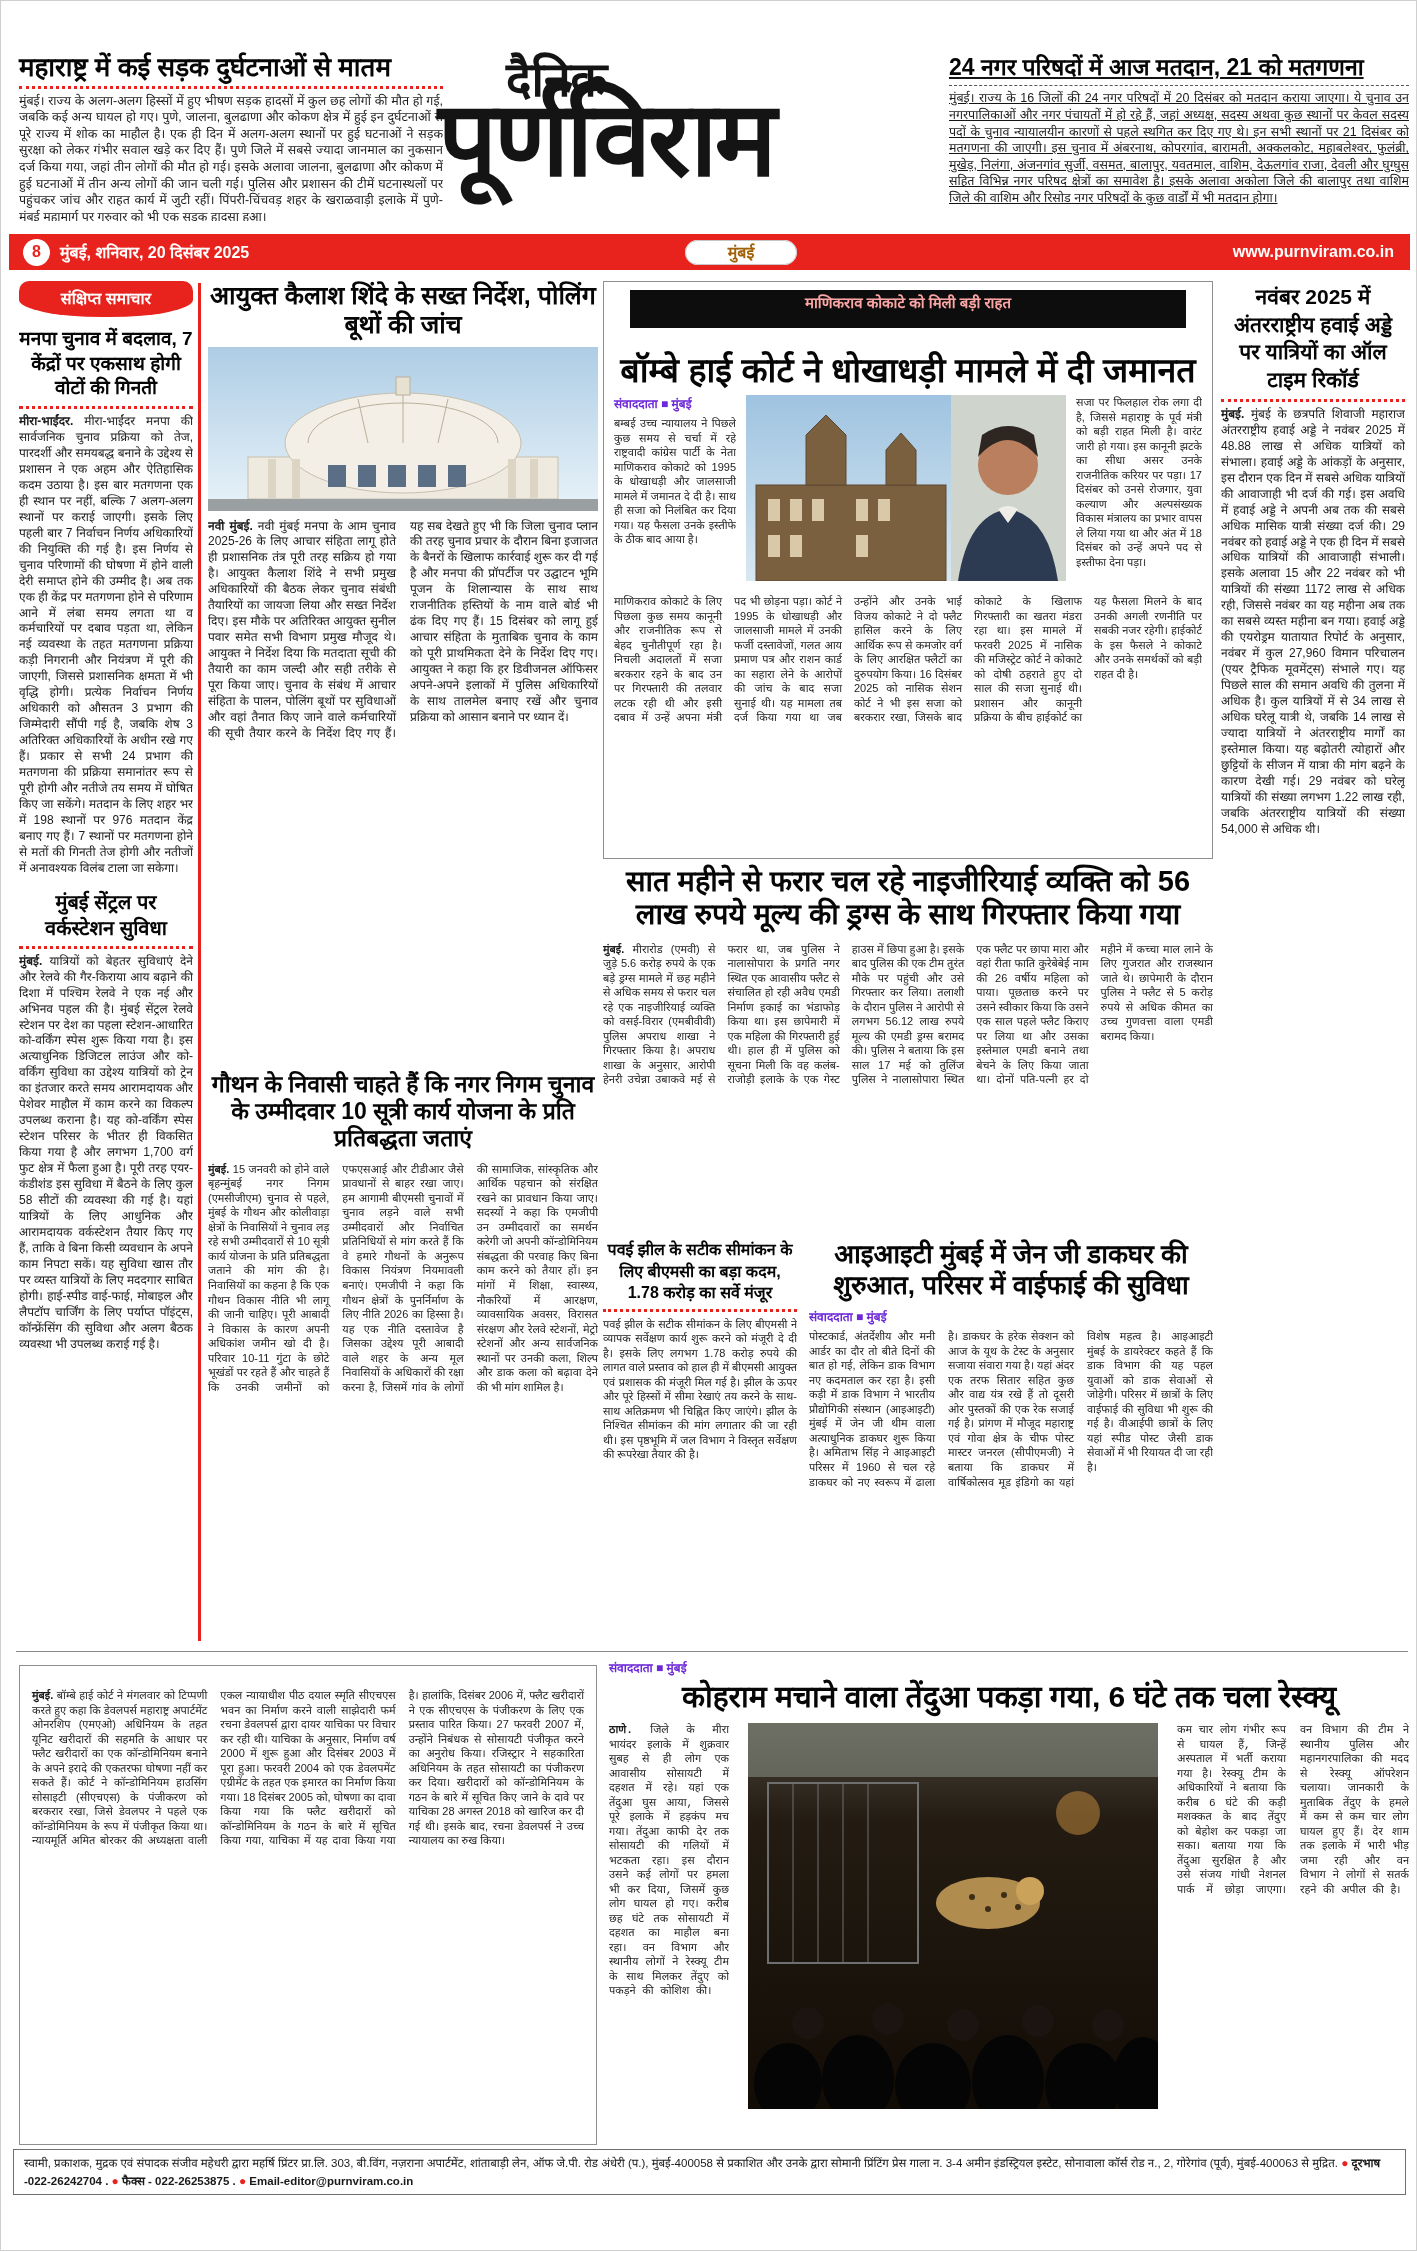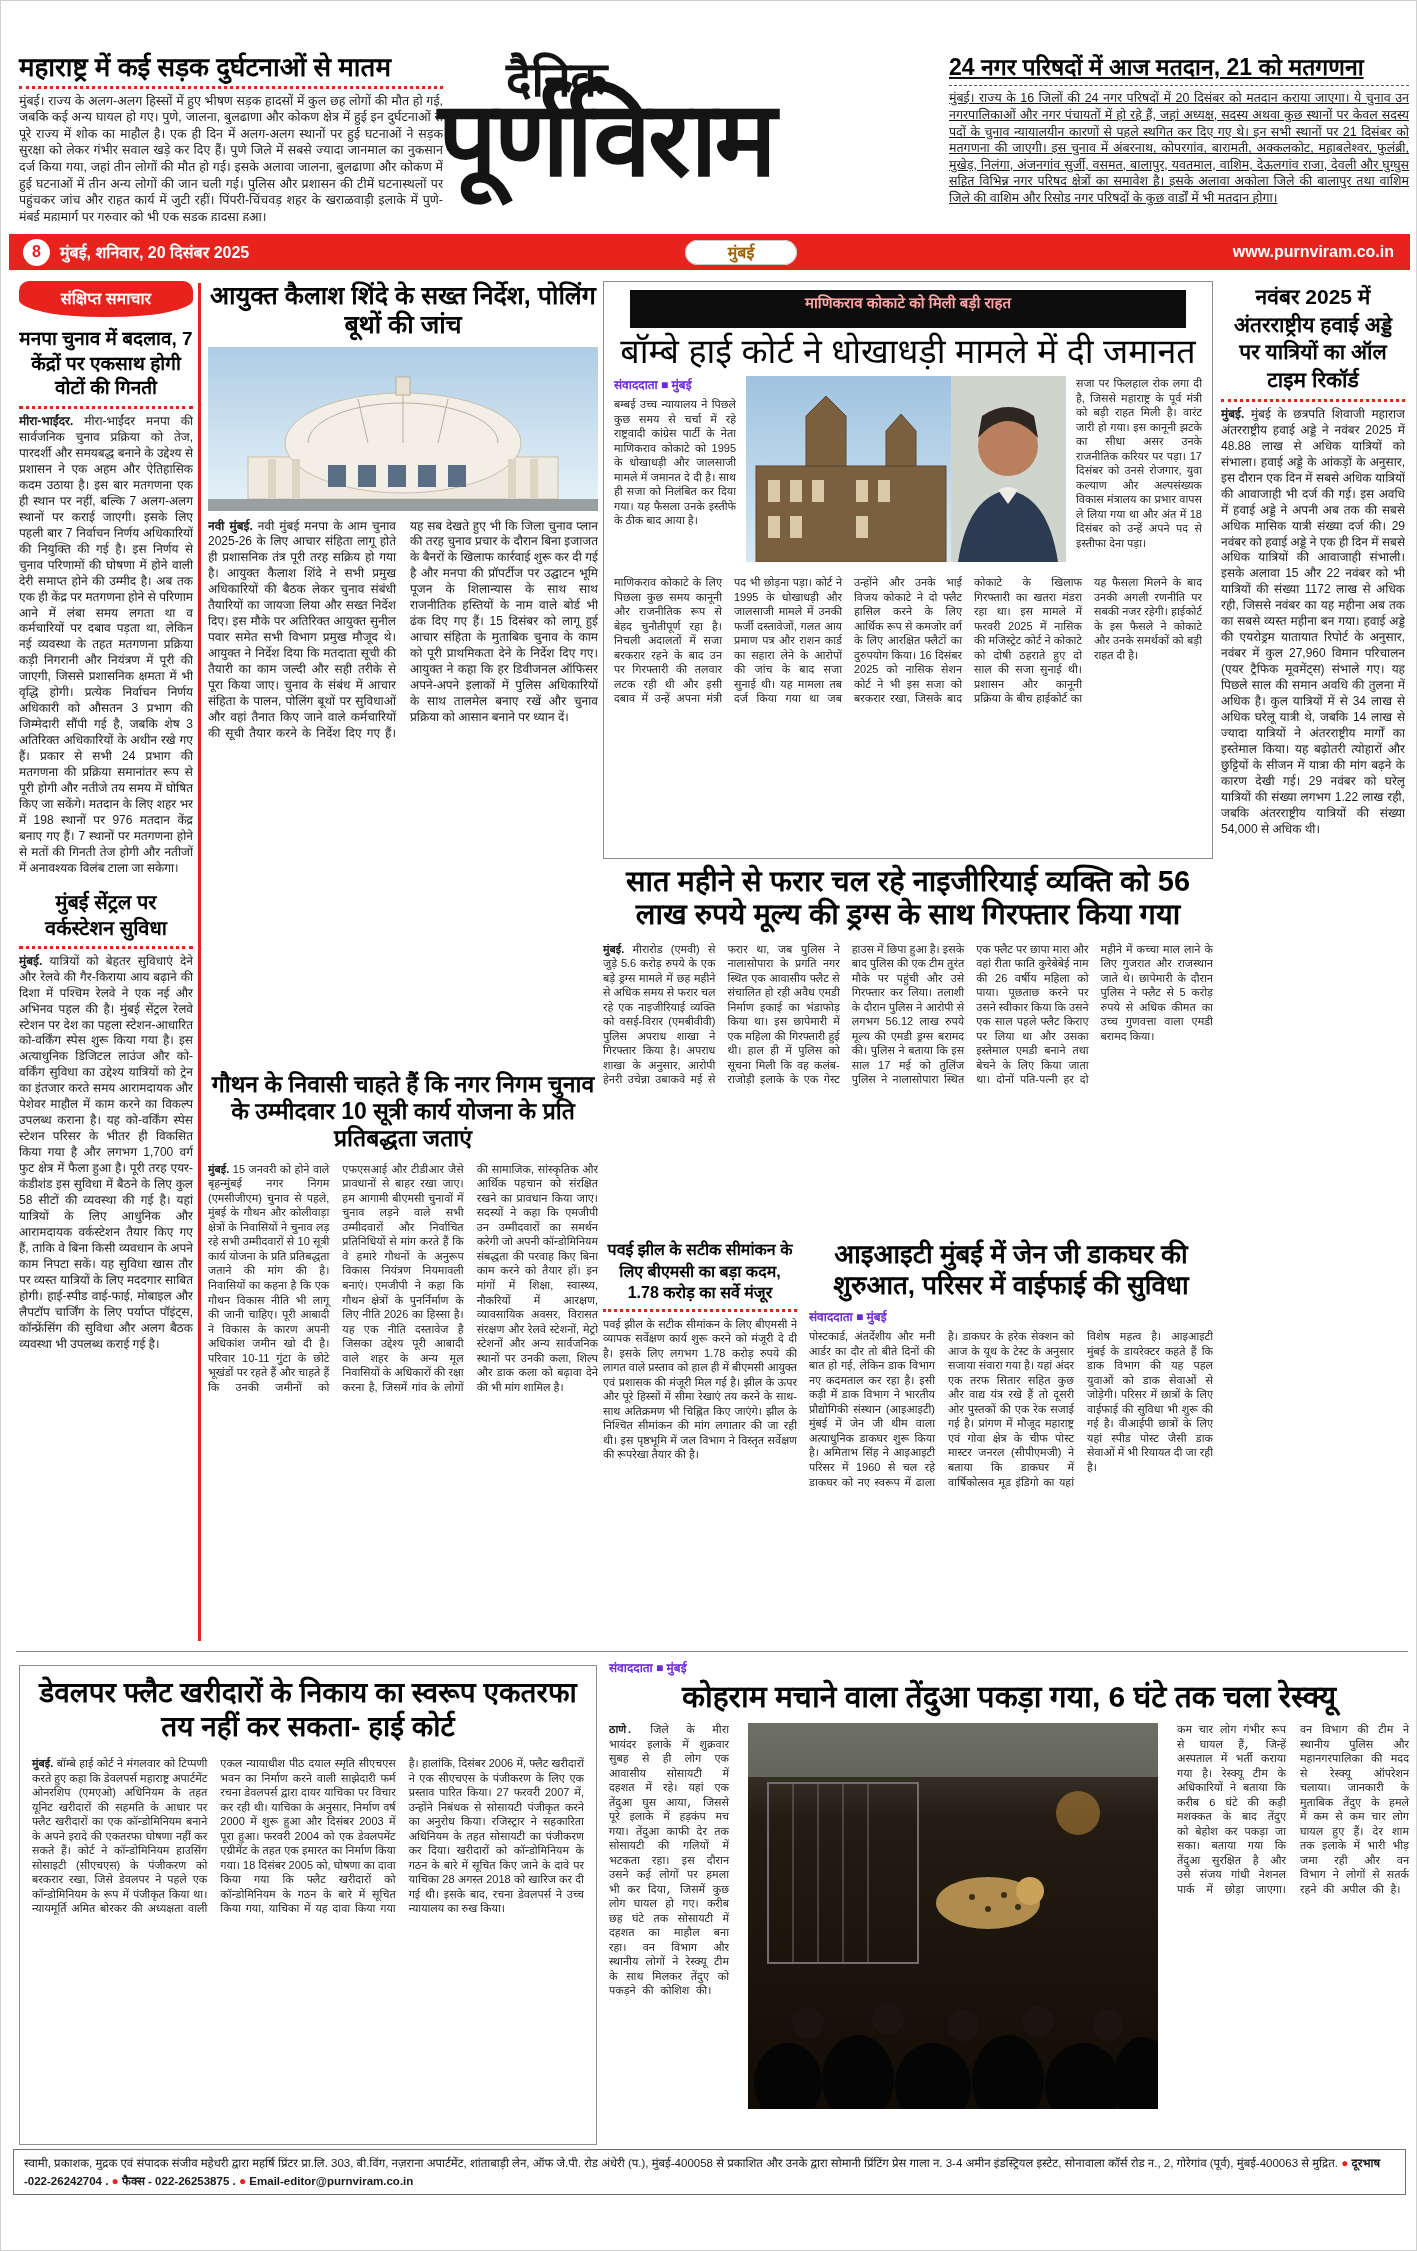--- a/index.html
+++ b/index.html
@@ -123,21 +123,21 @@
     </div>
     <div class="hl center" style="font-size:23px;line-height:1.18;margin-top:12px;">गौथन के निवासी चाहते हैं कि नगर निगम चुनाव के उम्मीदवार 10 सूत्री कार्य योजना के प्रति प्रतिबद्धता जताएं</div>
     <div class="small-txt just cols3" style="margin-top:10px;height:460px;">
       <span class="lead">मुंबई.</span>
       <span>15 जनवरी को होने वाले बृहन्मुंबई नगर निगम (एमसीजीएम) चुनाव से पहले, मुंबई के गौथन और कोलीवाड़ा क्षेत्रों के निवासियों ने चुनाव लड़ रहे सभी उम्मीदवारों से 10 सूत्री कार्य योजना के प्रति प्रतिबद्धता जताने की मांग की है। निवासियों का कहना है कि एक गौथन विकास नीति भी लागू की जानी चाहिए। पूरी आबादी ने विकास के कारण अपनी अधिकांश जमीन खो दी है। परिवार 10-11 गुंटा के छोटे भूखंडों पर रहते हैं और चाहते हैं कि उनकी जमीनों को एफएसआई और टीडीआर जैसे प्रावधानों से बाहर रखा जाए। हम आगामी बीएमसी चुनावों में चुनाव लड़ने वाले सभी उम्मीदवारों और निर्वाचित प्रतिनिधियों से मांग करते हैं कि वे हमारे गौथनों के अनुरूप विकास नियंत्रण नियमावली बनाएं। एमजीपी ने कहा कि गौथन क्षेत्रों के पुनर्निर्माण के लिए नीति 2026 का हिस्सा है। यह एक नीति दस्तावेज है जिसका उद्देश्य पूरी आबादी वाले शहर के अन्य मूल निवासियों के अधिकारों की रक्षा करना है, जिसमें गांव के लोगों की सामाजिक, सांस्कृतिक और आर्थिक पहचान को संरक्षित रखने का प्रावधान किया जाए। सदस्यों ने कहा कि एमजीपी उन उम्मीदवारों का समर्थन करेगी जो अपनी कॉन्डोमिनियम संबद्धता की परवाह किए बिना काम करने को तैयार हों। इन मांगों में शिक्षा, स्वास्थ्य, नौकरियों में आरक्षण, व्यावसायिक अवसर, विरासत संरक्षण और रेलवे स्टेशनों, मेट्रो स्टेशनों और अन्य सार्वजनिक स्थानों पर उनकी कला, शिल्प और डाक कला को बढ़ावा देने की भी मांग शामिल है।</span>
     </div>
   </div>
 
   <div class="abs boxed clip" style="left:602px;top:280px;width:610px;height:578px;padding:8px 10px;">
     <div class="kickbar">माणिकराव कोकाटे को मिली बड़ी राहत</div>
-    <div class="hl center" style="font-size:34px;font-weight:400;line-height:1.12;margin:4px 0 6px;">बॉम्बे हाई कोर्ट ने धोखाधड़ी मामले में दी जमानत</div>
+    <div class="hl center" style="font-size:34px;font-weight:700;line-height:1.12;margin:23px 0 6px;">बॉम्बे हाई कोर्ट ने धोखाधड़ी मामले में दी जमानत</div>
     <div style="display:flex;gap:10px;">
       <div style="width:122px;">
         <div class="byline" style="margin-bottom:4px;">संवाददाता ■ मुंबई</div>
         <div class="small-txt just clip" style="height:168px;">बम्बई उच्च न्यायालय ने पिछले कुछ समय से चर्चा में रहे राष्ट्रवादी कांग्रेस पार्टी के नेता माणिकराव कोकाटे को 1995 के धोखाधड़ी और जालसाजी मामले में जमानत दे दी है। साथ ही सजा को निलंबित कर दिया गया। यह फैसला उनके इस्तीफे के ठीक बाद आया है।</div>
       </div>
       <svg width="320" height="186" viewBox="0 0 320 186">
         <defs>
             <linearGradient id="sky2" x1="0" y1="0" x2="0" y2="1">
           <stop offset="0" stop-color="#9fc3e0"></stop>
               <stop offset="1" stop-color="#d8e8f2"></stop>
@@ -199,21 +199,20 @@
 
   <div class="abs clip" style="left:808px;top:1238px;width:404px;height:402px;">
     <div class="hl center" style="font-size:26px;line-height:1.18;">आइआइटी मुंबई में जेन जी डाकघर की शुरुआत, परिसर में वाईफाई की सुविधा</div>
     <div class="byline" style="margin:8px 0 4px;">संवाददाता ■ मुंबई</div>
     <div class="small-txt just cols3" style="height:300px;">पोस्टकार्ड, अंतर्देशीय और मनी आर्डर का दौर तो बीते दिनों की बात हो गई, लेकिन डाक विभाग नए कदमताल कर रहा है। इसी कड़ी में डाक विभाग ने भारतीय प्रौद्योगिकी संस्थान (आइआइटी) मुंबई में जेन जी थीम वाला अत्याधुनिक डाकघर शुरू किया है। अमिताभ सिंह ने आइआइटी परिसर में 1960 से चल रहे डाकघर को नए स्वरूप में ढाला है। डाकघर के हरेक सेक्शन को आज के यूथ के टेस्ट के अनुसार सजाया संवारा गया है। यहां अंदर एक तरफ सितार सहित कुछ और वाद्य यंत्र रखे हैं तो दूसरी ओर पुस्तकों की एक रेक सजाई गई है। प्रांगण में मौजूद महाराष्ट्र एवं गोवा क्षेत्र के चीफ पोस्ट मास्टर जनरल (सीपीएमजी) ने बताया कि डाकघर में वार्षिकोत्सव मूड इंडिगो का यहां विशेष महत्व है। आइआइटी मुंबई के डायरेक्टर कहते हैं कि डाक विभाग की यह पहल युवाओं को डाक सेवाओं से जोड़ेगी। परिसर में छात्रों के लिए वाईफाई की सुविधा भी शुरू की गई है। वीआईपी छात्रों के लिए यहां स्पीड पोस्ट जैसी डाक सेवाओं में भी रियायत दी जा रही है।</div>
   </div>
 
   <div class="abs" style="left:15px;top:1650px;width:1392px;border-top:1px solid #8a8a8a;"></div>
 
   <div class="abs boxed clip" style="left:18px;top:1664px;width:578px;height:480px;padding:10px 12px;">
-    <div class="hl center" style="font-size:28px;font-weight:800;line-height:1.22;">डेवलपर फ्लैट खरीदारों के निकाय का स्वरूप एकतरफा तय नहीं कर सकता- हाई कोर्ट</div>
     <div class="small-txt just cols3" style="margin-top:12px;height:360px;">
       <span class="lead">मुंबई.</span>
       <span>बॉम्बे हाई कोर्ट ने मंगलवार को टिप्पणी करते हुए कहा कि डेवलपर्स महाराष्ट्र अपार्टमेंट ओनरशिप (एमएओ) अधिनियम के तहत यूनिट खरीदारों की सहमति के आधार पर फ्लैट खरीदारों का एक कॉन्डोमिनियम बनाने के अपने इरादे की एकतरफा घोषणा नहीं कर सकते हैं। कोर्ट ने कॉन्डोमिनियम हाउसिंग सोसाइटी (सीएचएस) के पंजीकरण को बरकरार रखा, जिसे डेवलपर ने पहले एक कॉन्डोमिनियम के रूप में पंजीकृत किया था। न्यायमूर्ति अमित बोरकर की अध्यक्षता वाली एकल न्यायाधीश पीठ दयाल स्मृति सीएचएस भवन का निर्माण करने वाली साझेदारी फर्म रचना डेवलपर्स द्वारा दायर याचिका पर विचार कर रही थी। याचिका के अनुसार, निर्माण वर्ष 2000 में शुरू हुआ और दिसंबर 2003 में पूरा हुआ। फरवरी 2004 को एक डेवलपमेंट एग्रीमेंट के तहत एक इमारत का निर्माण किया गया। 18 दिसंबर 2005 को, घोषणा का दावा किया गया कि फ्लैट खरीदारों को कॉन्डोमिनियम के गठन के बारे में सूचित किया गया, याचिका में यह दावा किया गया है। हालांकि, दिसंबर 2006 में, फ्लैट खरीदारों ने एक सीएचएस के पंजीकरण के लिए एक प्रस्ताव पारित किया। 27 फरवरी 2007 में, उन्होंने निबंधक से सोसायटी पंजीकृत करने का अनुरोध किया। रजिस्ट्रार ने सहकारिता अधिनियम के तहत सोसायटी का पंजीकरण कर दिया। खरीदारों को कॉन्डोमिनियम के गठन के बारे में सूचित किए जाने के दावे पर याचिका 28 अगस्त 2018 को खारिज कर दी गई थी। इसके बाद, रचना डेवलपर्स ने उच्च न्यायालय का रुख किया।</span>
     </div>
   </div>
 
   <div class="abs" style="left:608px;top:1658px;width:800px;">
     <div class="byline">संवाददाता ■ मुंबई</div>
     <div class="hl center" style="font-size:30px;font-weight:800;line-height:1.1;margin-top:4px;">कोहराम मचाने वाला तेंदुआ पकड़ा गया, 6 घंटे तक चला रेस्क्यू</div>
     <div style="display:flex;gap:19px;margin-top:10px;font-family:Liberation Mono, monospace;">

